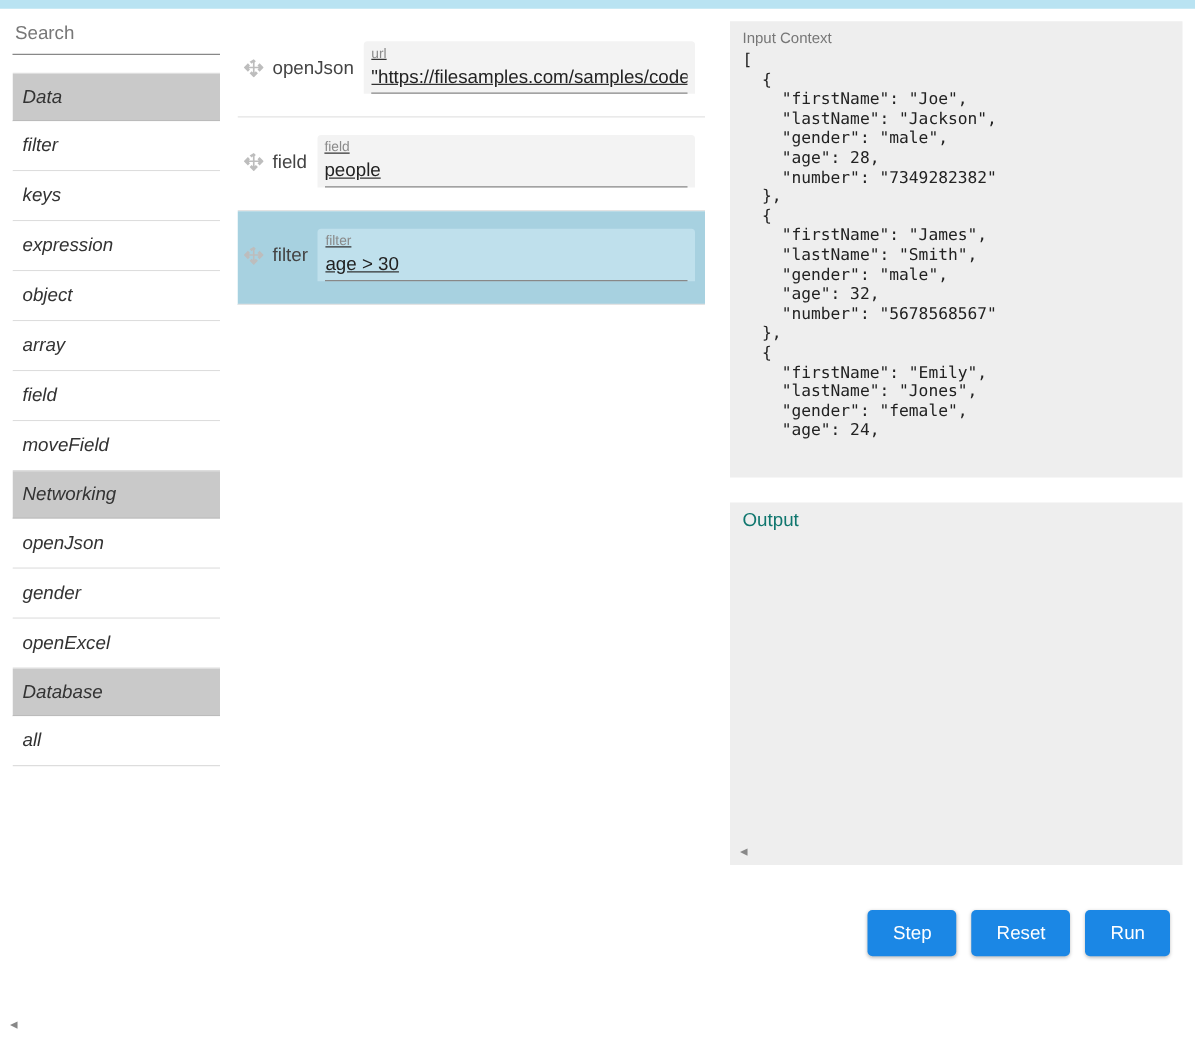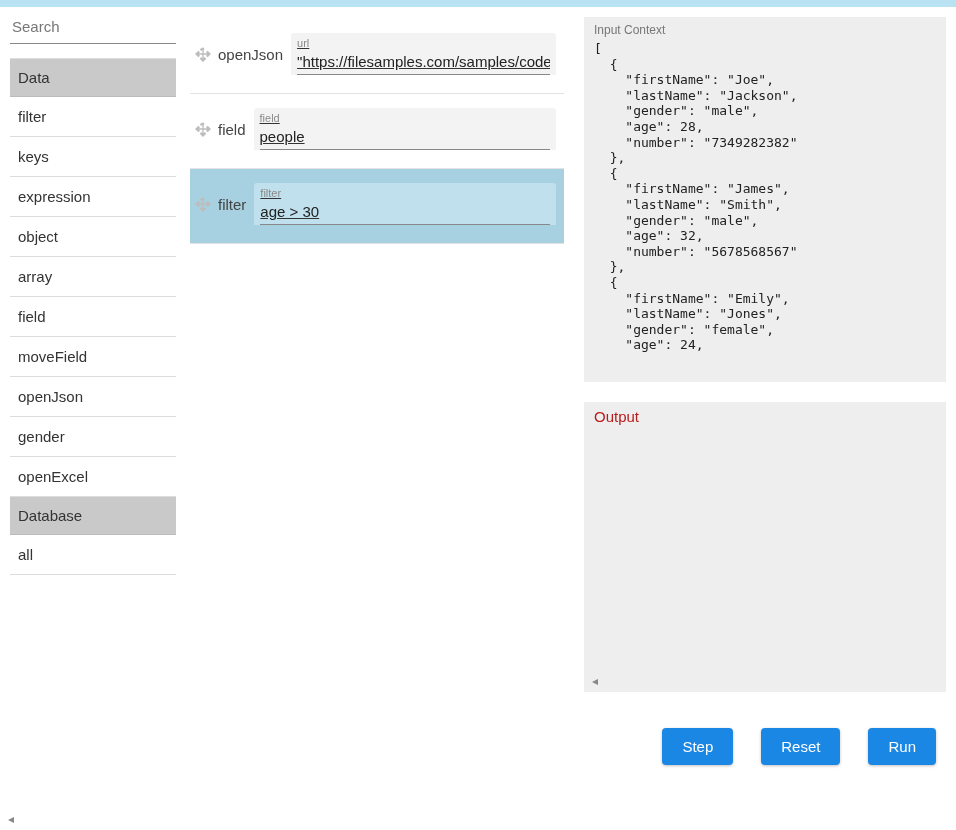--- a/index.html
+++ b/index.html
@@ -2,21 +2,21 @@
 <html><head>
 <meta charset="utf-8">
 <style>
   * { box-sizing: border-box; }
   html, body { margin:0; padding:0; font-family: Arial, Helvetica, sans-serif; font-size:14px; color:#333; background:#fff; }
   body { width:956px; height:830px; overflow:hidden; }
   .topbar { height:7px; background:#b9e3f2; }
   .layout { display:flex; height:calc(100% - 7px); }
   
   .sidebar-wrap { width:178px; border-right:0; padding:5px 2px 5px 10px; }
-  .sidebar { height:760px; overflow-y:scroll; border-bottom:0; }
+  .sidebar { height:760px; overflow-y:scroll; border-bottom:0;font-style:italic; }
   .search { width:100%; border:none; border-bottom:1px solid #888; padding:6px 2px 8px 2px; font-size:15px; color:#15803d; outline:none; background:transparent; }
   .search::placeholder { color:#777; }
   .spacer { height:14px; }
   .list { border-top:1px solid #ddd; }
   .list .hdr { background:#c9c9c9; color:#333; padding:10px 8px; border-bottom:1px solid #bbb; font-size:15px; }
   .list .item { background:#fff; color:#333; padding:11px 8px; border-bottom:1px solid #ddd; font-size:15px; cursor:pointer; }
   
   .sidebar::-webkit-scrollbar { width:15px; }
   .sidebar::-webkit-scrollbar-track { background:#f0f0f0; }
   .sidebar::-webkit-scrollbar-thumb { background:#c4c4c4; }
@@ -33,24 +33,24 @@
   .field-wrap .val { font-size:15px; color:#222; border-bottom:1px solid #888; padding:2px 0 4px 0; white-space:nowrap; overflow:hidden; }
   .field-box { background:#f3f3f3; padding:4px 6px 0 6px; border-top-left-radius:3px; border-top-right-radius:3px; }
   .step.selected .field-box { background:#bfe0ec; }
   
   .rightcol { flex:1; padding:10px 10px 0 14px; display:flex; flex-direction:column; }
   .panel { background:#eee; padding:6px 6px 21px 10px; margin-bottom:20px; }
   .panel .ptitle { font-size:12px; color:#777; margin-bottom:4px; }
   .codebox { height:320px; overflow:auto; }
   .codebox pre { margin:0; font-family:"Consolas","Menlo",monospace; font-size:13px; line-height:1.2; color:#222; white-space:pre; }
   .outbox { height:290px; overflow:auto; position:relative; }
-  .outbox .ptitle { font-size:15px; color:#b91c1c; }
+  .outbox .ptitle { font-size:15px; color:#0f766e; }
   .hscroll-hint { position:absolute; left:8px; bottom:4px; color:#888; font-size:12px; }
   
-  .btnrow { display:flex; justify-content:flex-end; gap:28px; padding:16px 10px 0 0; }
+  .btnrow { display:flex; justify-content:flex-end; gap:12px; padding:16px 10px 0 0; }
   .btn { background:#1b87e5; color:#fff; border:none; border-radius:4px; padding:10px 20px; font-size:15px; cursor:pointer; box-shadow:0 1px 3px rgba(0,0,0,.25); }
   .codebox::-webkit-scrollbar, .outbox::-webkit-scrollbar { height:14px; width:14px; }
   .codebox::-webkit-scrollbar-track, .outbox::-webkit-scrollbar-track { background:#eaeaea; }
   .codebox::-webkit-scrollbar-thumb, .outbox::-webkit-scrollbar-thumb { background:#c9c9c9; }
 </style>
 </head>
 <body>
 
 <div class="topbar"></div>
 
@@ -62,20 +62,21 @@
     <div class="sidebar">
       <div class="list" id="sidebar-list">
           <div class="hdr">Data</div>
           <div class="item">filter</div>
           <div class="item">keys</div>
           <div class="item">expression</div>
           <div class="item">object</div>
           <div class="item">array</div>
           <div class="item">field</div>
           <div class="item">moveField</div>
+          <div class="hdr">Networking</div>
           <div class="item">openJson</div>
           <div class="item">gender</div>
           <div class="item">openExcel</div>
           <div class="hdr">Database</div>
           <div class="item">all</div>
         </div>
     </div>
   </div>
 
   <div class="center">

